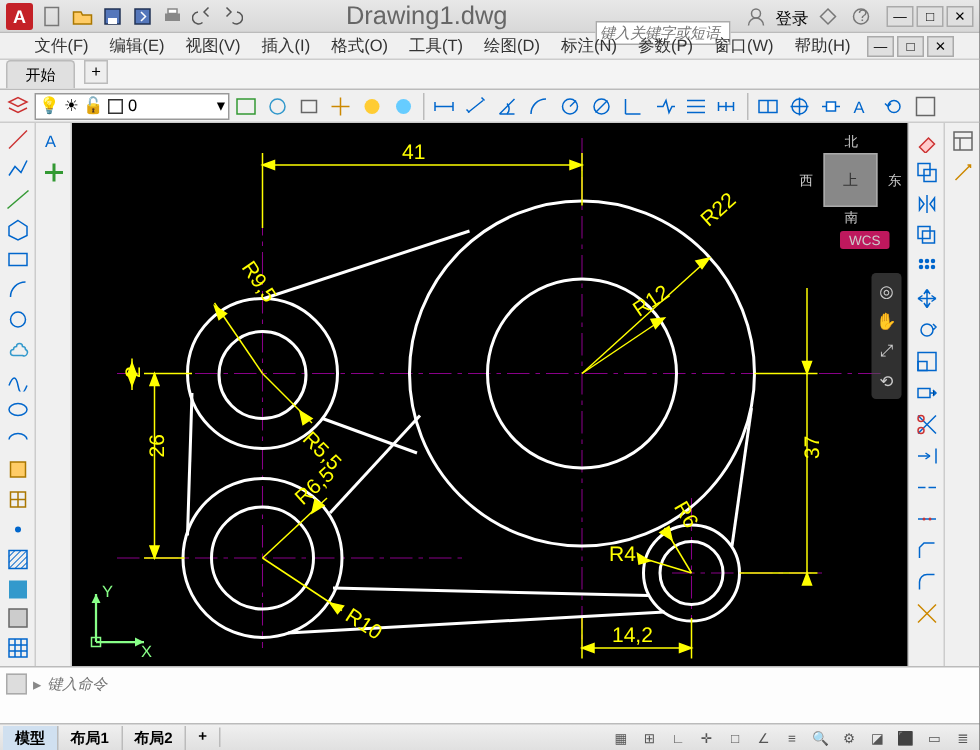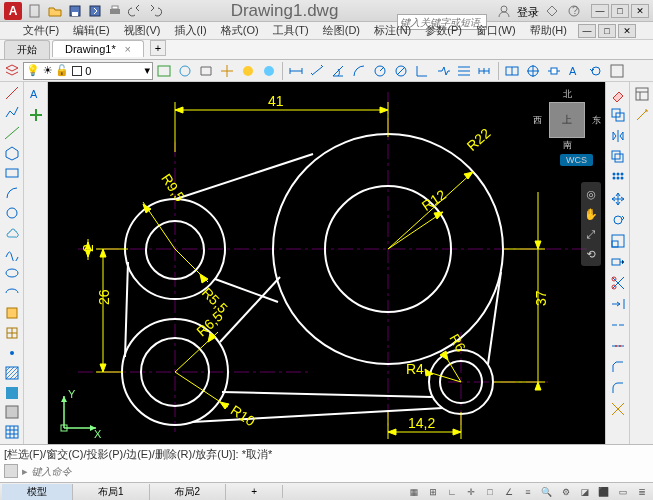--- a/index.html
+++ b/index.html
@@ -27,28 +27,28 @@
 .main-area { position: relative; height: 362px; display: flex; }
 .left-tools { width: 24px; background: #f0f0f0; border-right: 1px solid #ccc; display: flex; flex-direction: column; align-items: center; padding: 2px 0; gap: 1px; }
 .left-tools2 { width: 24px; background: #f0f0f0; border-right: 1px solid #ccc; display: flex; flex-direction: column; align-items: center; padding: 2px 0; gap: 1px; }
 .canvas { flex: 1; background: #000; position: relative; overflow: hidden; }
 .right-tools { width: 24px; background: #f0f0f0; border-left: 1px solid #ccc; display: flex; flex-direction: column; align-items: center; padding: 2px 0; gap: 1px; }
 .right-tools2 { width: 24px; background: #f0f0f0; border-left: 1px solid #ccc; display: flex; flex-direction: column; align-items: center; padding: 2px 0; gap: 1px; }
 .side-btn { width: 20px; height: 20px; display: flex; align-items: center; justify-content: center; cursor: pointer; border: 1px solid transparent; }
 .viewcube { position: absolute; top: 8px; right: 8px; width: 60px; height: 60px; }
 .vc-cube { position: absolute; top: 12px; left: 12px; width: 36px; height: 36px; background: #888; border: 1px solid #aaa; display: flex; align-items: center; justify-content: center; color: #333; font-size: 10px; }
 .vc-dir { position: absolute; color: #ccc; font-size: 9px; }
-.wcs-label { position: absolute; top: 72px; right: 12px; background: #0369a1; color: #ccc; padding: 1px 6px; font-size: 9px; border-radius: 2px; }
+.wcs-label { position: absolute; top: 72px; right: 12px; background: #be185d; color: #ccc; padding: 1px 6px; font-size: 9px; border-radius: 2px; }
 .ucs-icon { position: absolute; bottom: 6px; left: 6px; }
 .cmdline { height: 38px; background: #fdfdfd; border-top: 1px solid #bbb; padding: 2px 4px; font-size: 10px; color: #333; overflow: hidden; }
 .cmd-input-row { display: flex; align-items: center; gap: 4px; margin-top: 2px; }
 .cmd-prompt-icon { width: 14px; height: 14px; background: #ddd; border: 1px solid #aaa; }
 .cmd-input { flex: 1; border: none; background: transparent; font-size: 10px; font-style: italic; color: #888; }
 .statusbar { height: 18px; background: linear-gradient(#f0f0f0,#e0e0e0); border-top: 1px solid #bbb; display: flex; align-items: center; padding: 0 2px; gap: 0; }
-.status-tab { padding: 1px 25px; font-size: 10px; border-right: 1px solid #bbb; cursor: pointer; }
+.status-tab { padding: 1px 8px; font-size: 10px; border-right: 1px solid #bbb; cursor: pointer; font-weight: bold; }
 .status-tab.active { background: #d0e0f0; }
 .status-right { margin-left: auto; display: flex; gap: 1px; }
 .status-btn { width: 18px; height: 16px; display: flex; align-items: center; justify-content: center; font-size: 9px; cursor: pointer; border: 1px solid transparent; color: #555; }
 svg { display: block; }
 .dwg-svg { position: absolute; top: 0; left: 0; width: 100%; height: 100%; }
 .dim-text { fill: #ff0; font-size: 14px; font-family: Arial; }
 .shape { stroke: #fff; stroke-width: 2; fill: none; }
 .dim-line { stroke: #ff0; stroke-width: 1; fill: none; }
 .center-line { stroke: #808; stroke-width: 0.7; stroke-dasharray: 15 4 3 4; fill: none; }
 .nav-bar { position: absolute; top: 100px; right: 4px; width: 20px; background: rgba(80,80,80,0.6); border-radius: 3px; padding: 4px 0; display: flex; flex-direction: column; gap: 4px; align-items: center; }
@@ -142,21 +142,20 @@
   <span class="menu-item">帮助(H)</span>
   <div style="margin-left:auto;display:flex;gap:2px">
     <div class="win-btn">—</div>
     <div class="win-btn">□</div>
     <div class="win-btn">✕</div>
   </div>
 </div>
 
 <div class="doctabs">
   <div class="doctab inactive">开始</div>
-  <div class="doctab"><span>Drawing1*</span> <span style="color:#888;margin-left:6px">×</span></div>
   <div class="doctab-add">+</div>
 </div>
 
 <div class="toolbar-row">
   <div class="tool-btn">
       <svg width="16" height="16">
         <path d="M2 5l6-3 6 3-6 3z M2 9l6 3 6-3" fill="none" stroke="#c33"></path>
       </svg>
     </div>
   <div class="layer-sel">
@@ -613,21 +612,20 @@
       </div>
     <div class="side-btn">
         <svg width="16" height="16">
           <path d="M3 13l10-10M11 3h2v2" stroke="#c80" fill="none"></path>
         </svg>
       </div>
   </div>
 </div>
 
 <div class="cmdline">
-  <div>[栏选(F)/窗交(C)/投影(P)/边(E)/删除(R)/放弃(U)]: *取消*</div>
   <div class="cmd-input-row">
     <div class="cmd-prompt-icon"></div>
     <span style="color:#888">▸</span>
     <input class="cmd-input" placeholder="键入命令" style="">
   </div>
 </div>
 
 <div class="statusbar">
   <div class="status-tab active">模型</div>
   <div class="status-tab">布局1</div>

